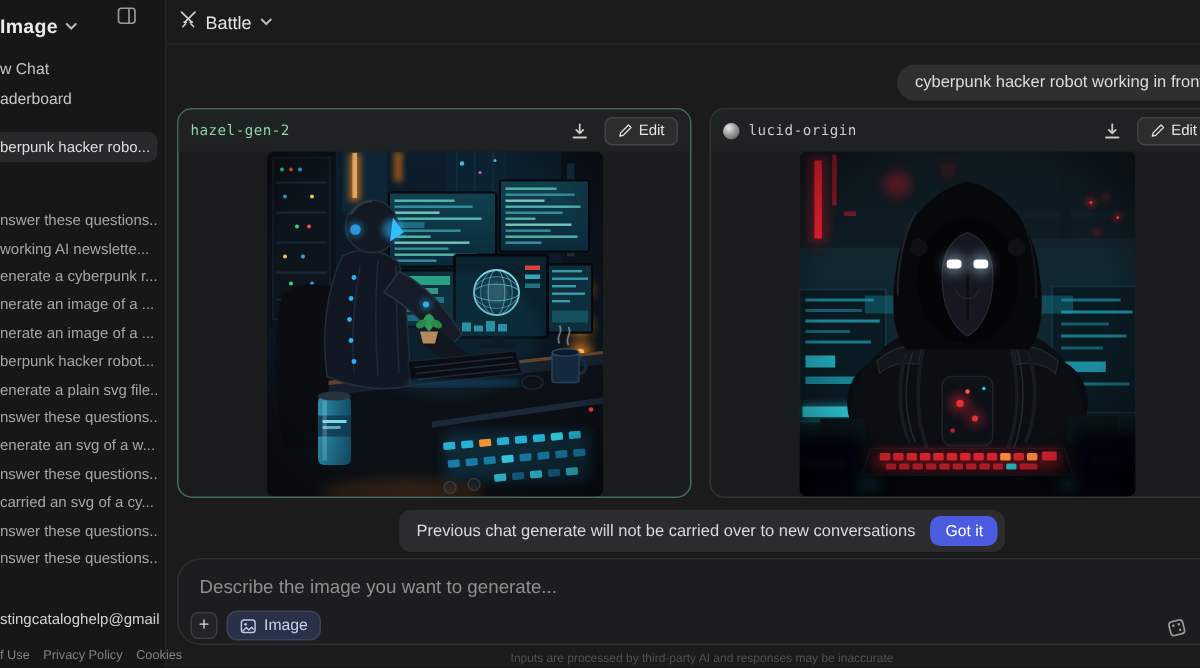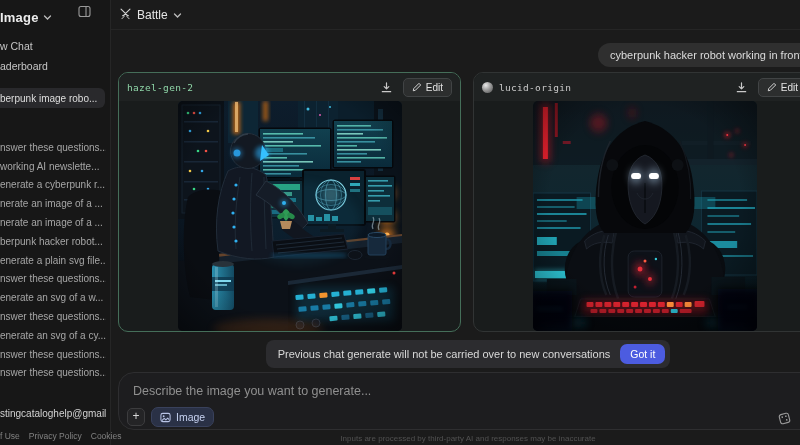--- a/index.html
+++ b/index.html
@@ -104,34 +104,34 @@
           </svg>
       </span>
     </div>
     <div class="side-link" style="top:37px">
       <span>w Chat</span>
     </div>
     <div class="side-link" style="top:57px">
       <span>aderboard</span>
     </div>
     <div class="selected-chat">
-      <span>berpunk image robo...</span>
+      <span>berpunk hacker robo...</span>
     </div>
     <ul id="history">
       <li>nswer these questions...</li>
       <li>working AI newslette...</li>
       <li>enerate a cyberpunk r...</li>
       <li>nerate an image of a ...</li>
       <li>nerate an image of a ...</li>
       <li>berpunk hacker robot...</li>
       <li>enerate a plain svg file...</li>
       <li>nswer these questions...</li>
       <li>enerate an svg of a w...</li>
       <li>nswer these questions...</li>
-      <li>enerate an svg of a cy...</li>
+      <li>carried an svg of a cy...</li>
       <li>nswer these questions...</li>
       <li>nswer these questions...</li>
     </ul>
     <div class="email-row">
       <span>stingcataloghelp@gmail.c...</span>
     </div>
     <div class="side-footer">
       <span>f Use</span>
       <span>Privacy Policy</span>
       <span>Cookies</span>

